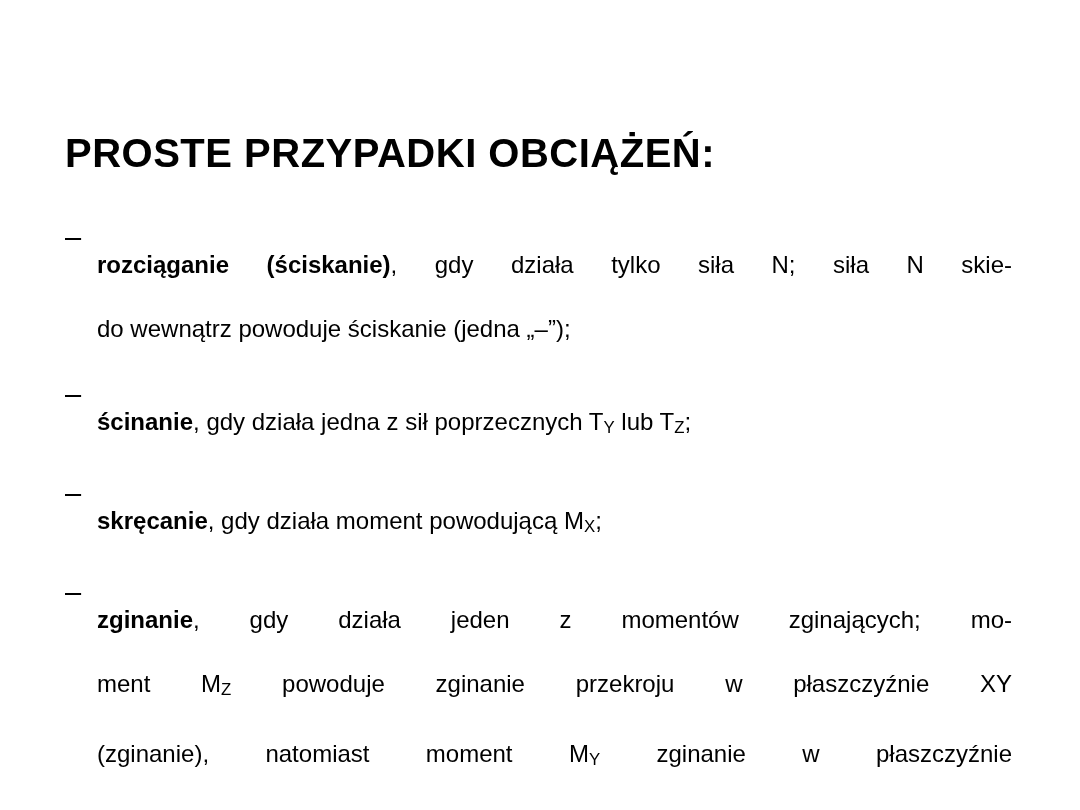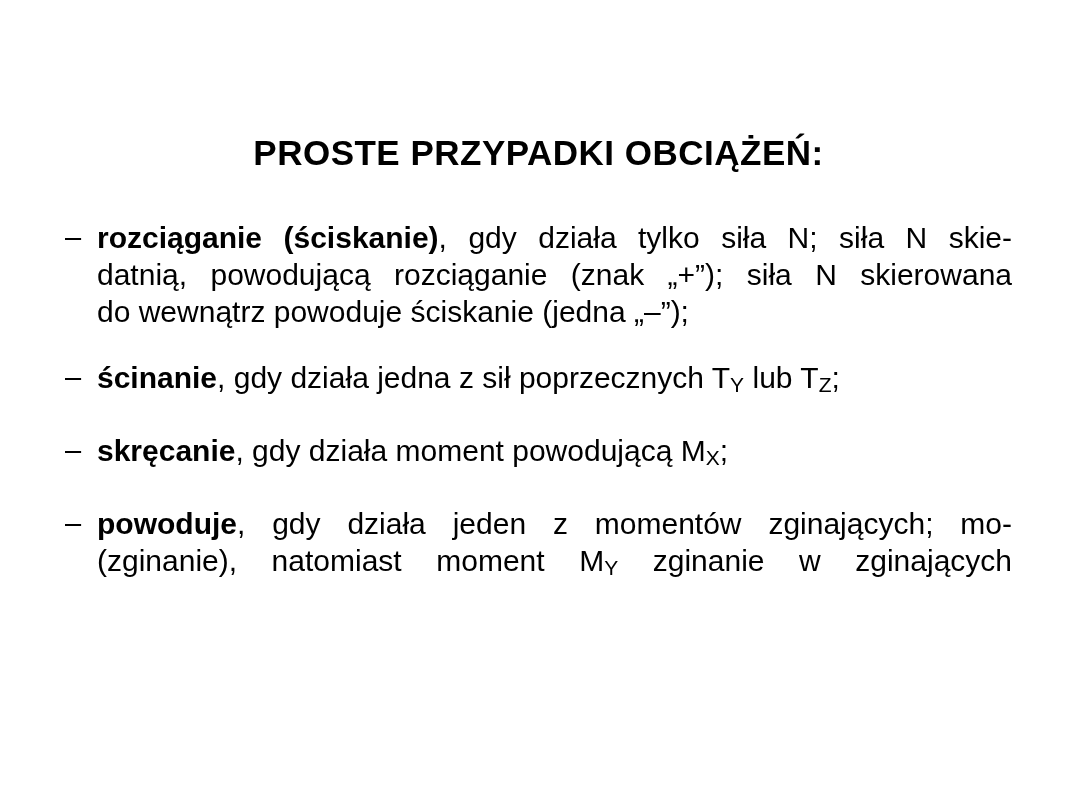--- a/index.html
+++ b/index.html
@@ -12,22 +12,22 @@
     width: 1080px;
     height: 810px;
     background: #ffffff;
     color: #000000;
     font-family: "Liberation Sans", "DejaVu Sans", sans-serif;
     overflow: hidden;
     box-sizing: border-box;
     padding: 133px 68px 0 65px;
   }
   .title {
-    text-align: center;
-    font-size: 35px;
+    text-align: left;
+    font-size: 40px;
     font-weight: bold;
     line-height: 40px;
     letter-spacing: 0.5px;
     margin: 0 0 46px 0;
     white-space: nowrap;
   }
   .bullet {
     display: flex;
     align-items: flex-start;
     margin-bottom: 29px;
@@ -36,24 +36,25 @@
     flex: 0 0 32px;
     width: 32px;
     font-size: 29px;
     line-height: 37px;
   }
   .bullet-body {
     flex: 1 1 auto;
     min-width: 0;
   }
   .line {
-    font-size: 30px;
+    font-size: 24px;
     line-height: 37px;
     text-align: left;
     white-space: normal;
+    margin-top: 27px;
   }
   .line.just {
     text-align: justify;
     text-align-last: justify;
   }
   .bold {
     font-weight: bold;
   }
   .sub {
     font-size: 0.7em;
@@ -64,37 +65,37 @@
 </head>
 <body>
 
 <div class="slide">
   <h1 class="title">PROSTE PRZYPADKI OBCIĄŻEŃ:</h1>
   <div>
       <div class="bullet">
         <span class="marker">–</span>
         <div class="bullet-body">
           <div class="line just"><span class="bold">rozciąganie (ściskanie)</span><span>, gdy działa tylko siła N; siła N skie-</span></div>
-          <div class="line just"><span>datnią, powodującą rozciąganie (znak „+”); siła N skierowana</span></div>
           <div class="line"><span>do wewnątrz powoduje ściskanie (jedna „–”);</span></div>
         </div>
       </div>
       <div class="bullet">
         <span class="marker">–</span>
         <div class="bullet-body">
           <div class="line"><span class="bold">ścinanie</span><span>, gdy działa jedna z sił poprzecznych T</span><span class="sub">Y</span><span> lub T</span><span class="sub">Z</span><span>;</span></div>
         </div>
       </div>
       <div class="bullet">
         <span class="marker">–</span>
         <div class="bullet-body">
           <div class="line"><span class="bold">skręcanie</span><span>, gdy działa moment powodującą M</span><span class="sub">X</span><span>;</span></div>
         </div>
       </div>
       <div class="bullet">
         <span class="marker">–</span>
         <div class="bullet-body">
-          <div class="line just"><span class="bold">powoduje</span><span>, gdy działa jeden z momentów zginających; mo-</span></div>
-          <div class="line just"><span>(zginanie), natomiast moment M</span><span class="sub">Y</span><span> zginanie w zginających</span></div>
+          <div class="line just"><span class="bold">zginanie</span><span>, gdy działa jeden z momentów zginających; mo-</span></div>
+          <div class="line just"><span>ment M</span><span class="sub">Z</span><span> powoduje zginanie przekroju w płaszczyźnie XY</span></div>
+          <div class="line just"><span>(zginanie), natomiast moment M</span><span class="sub">Y</span><span> zginanie w płaszczyźnie</span></div>
         </div>
       </div>
     </div>
 </div>
 
 </body></html>

